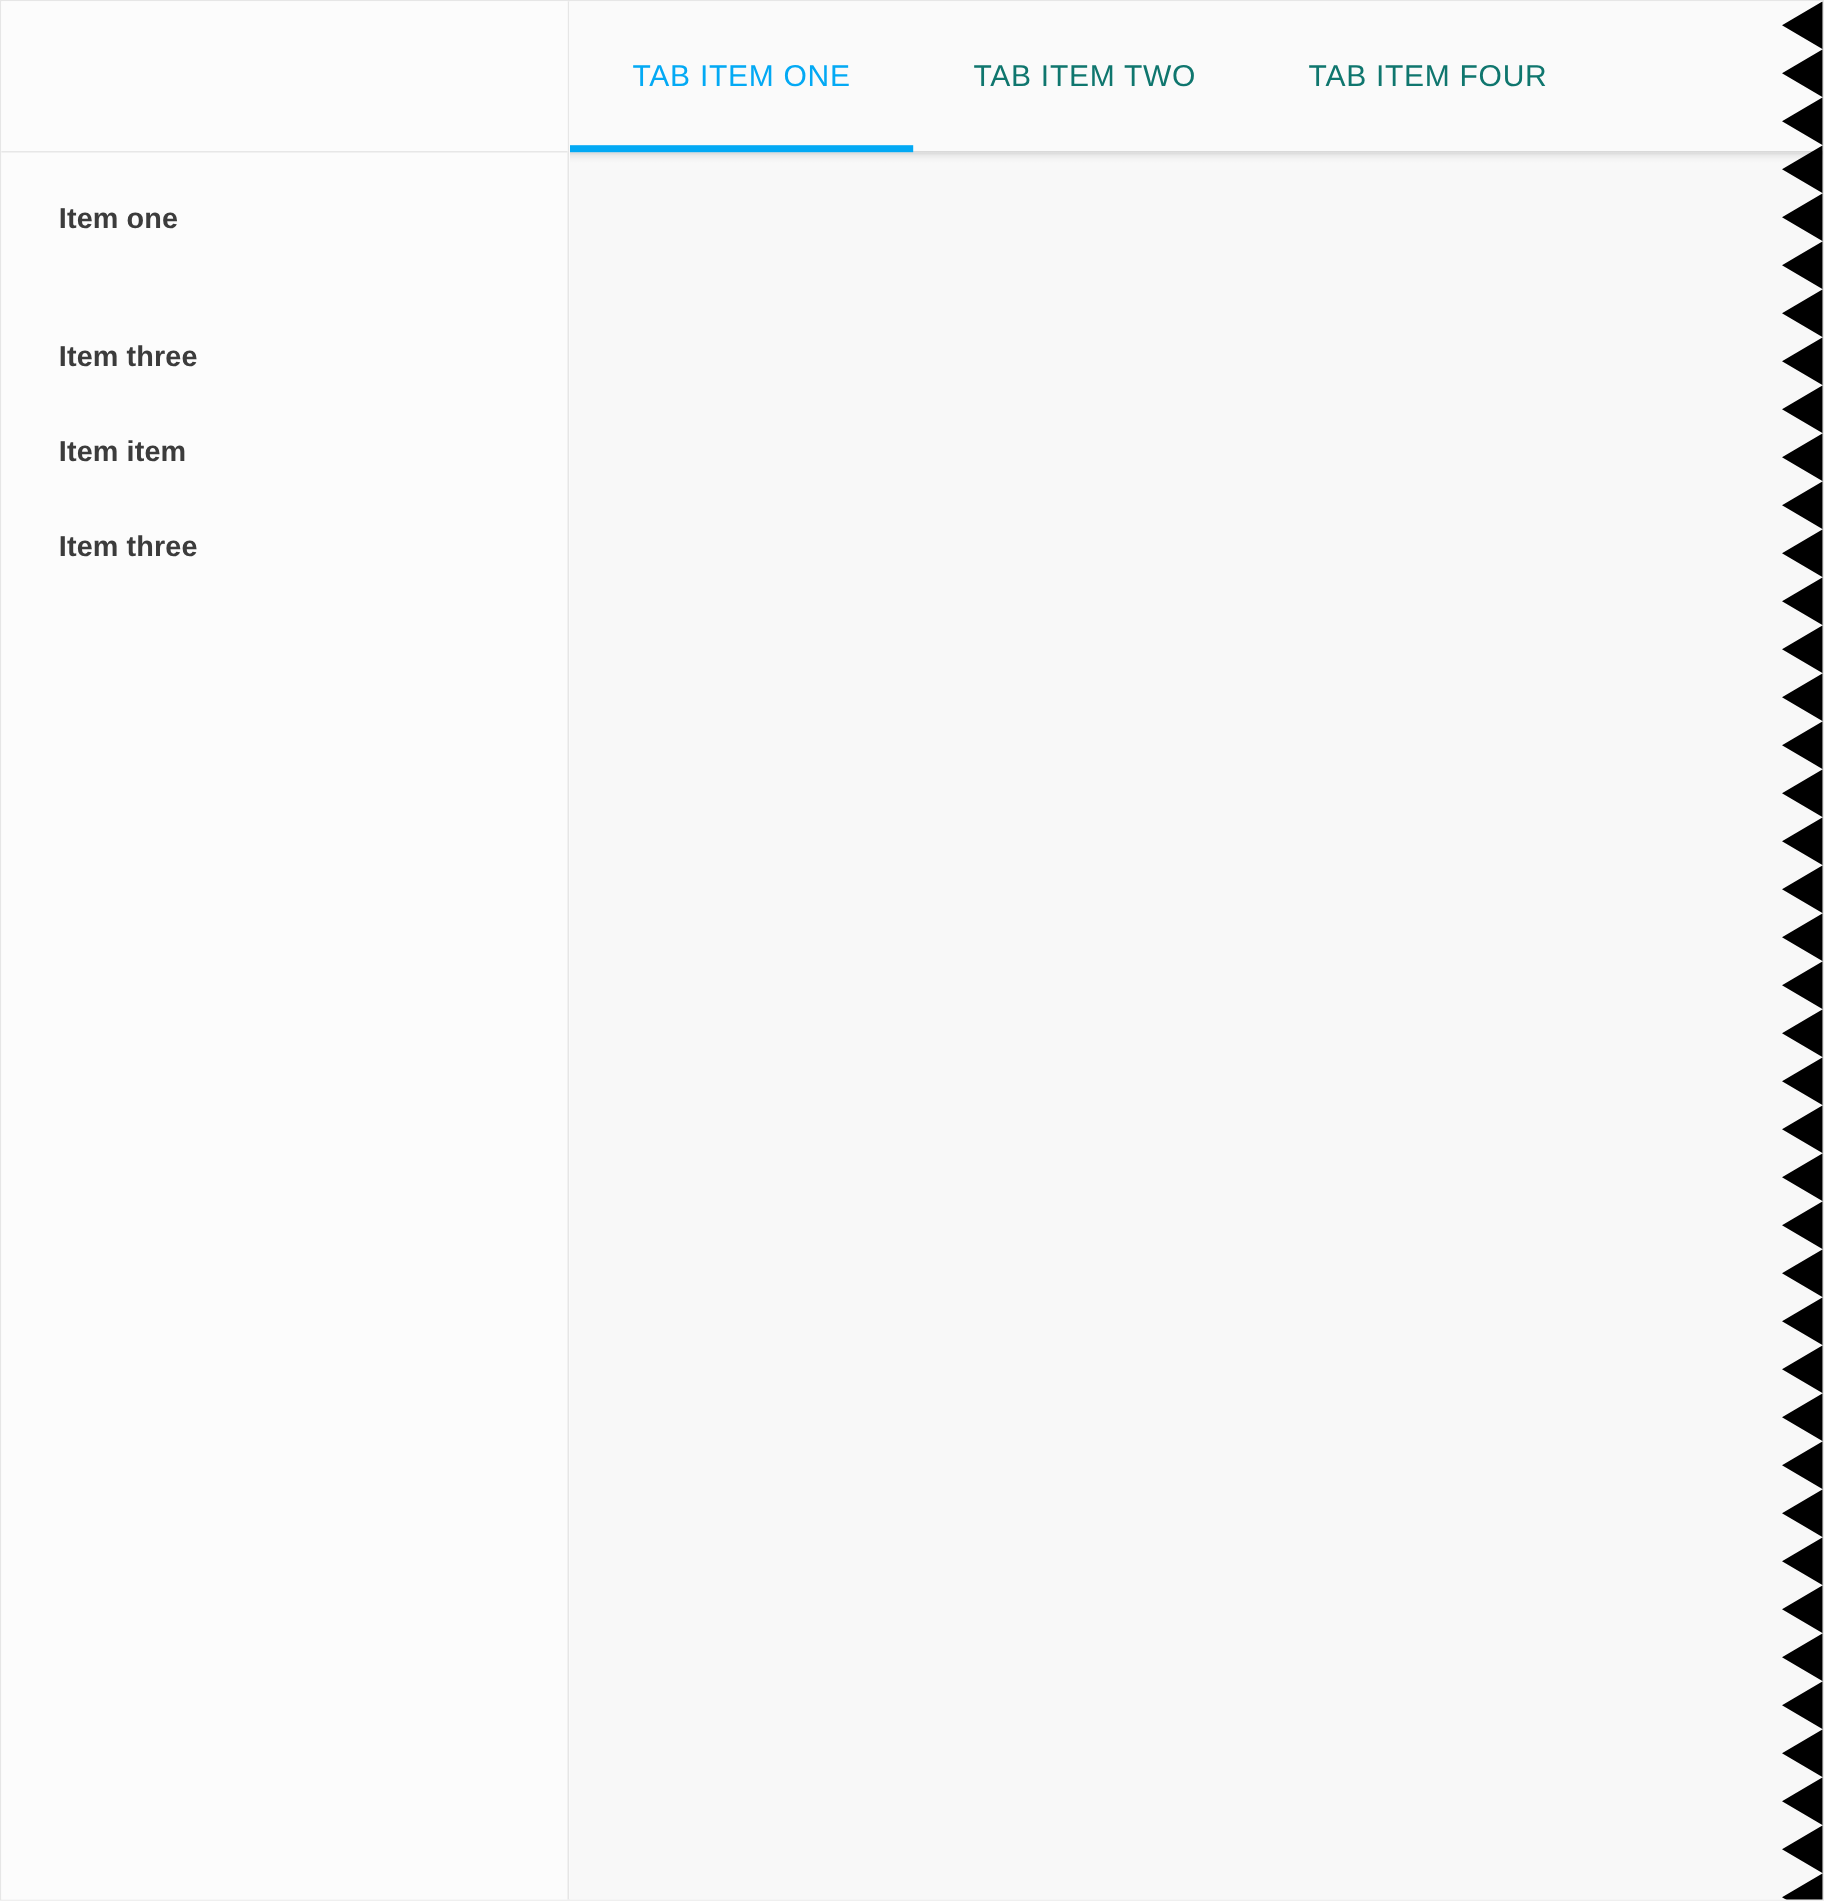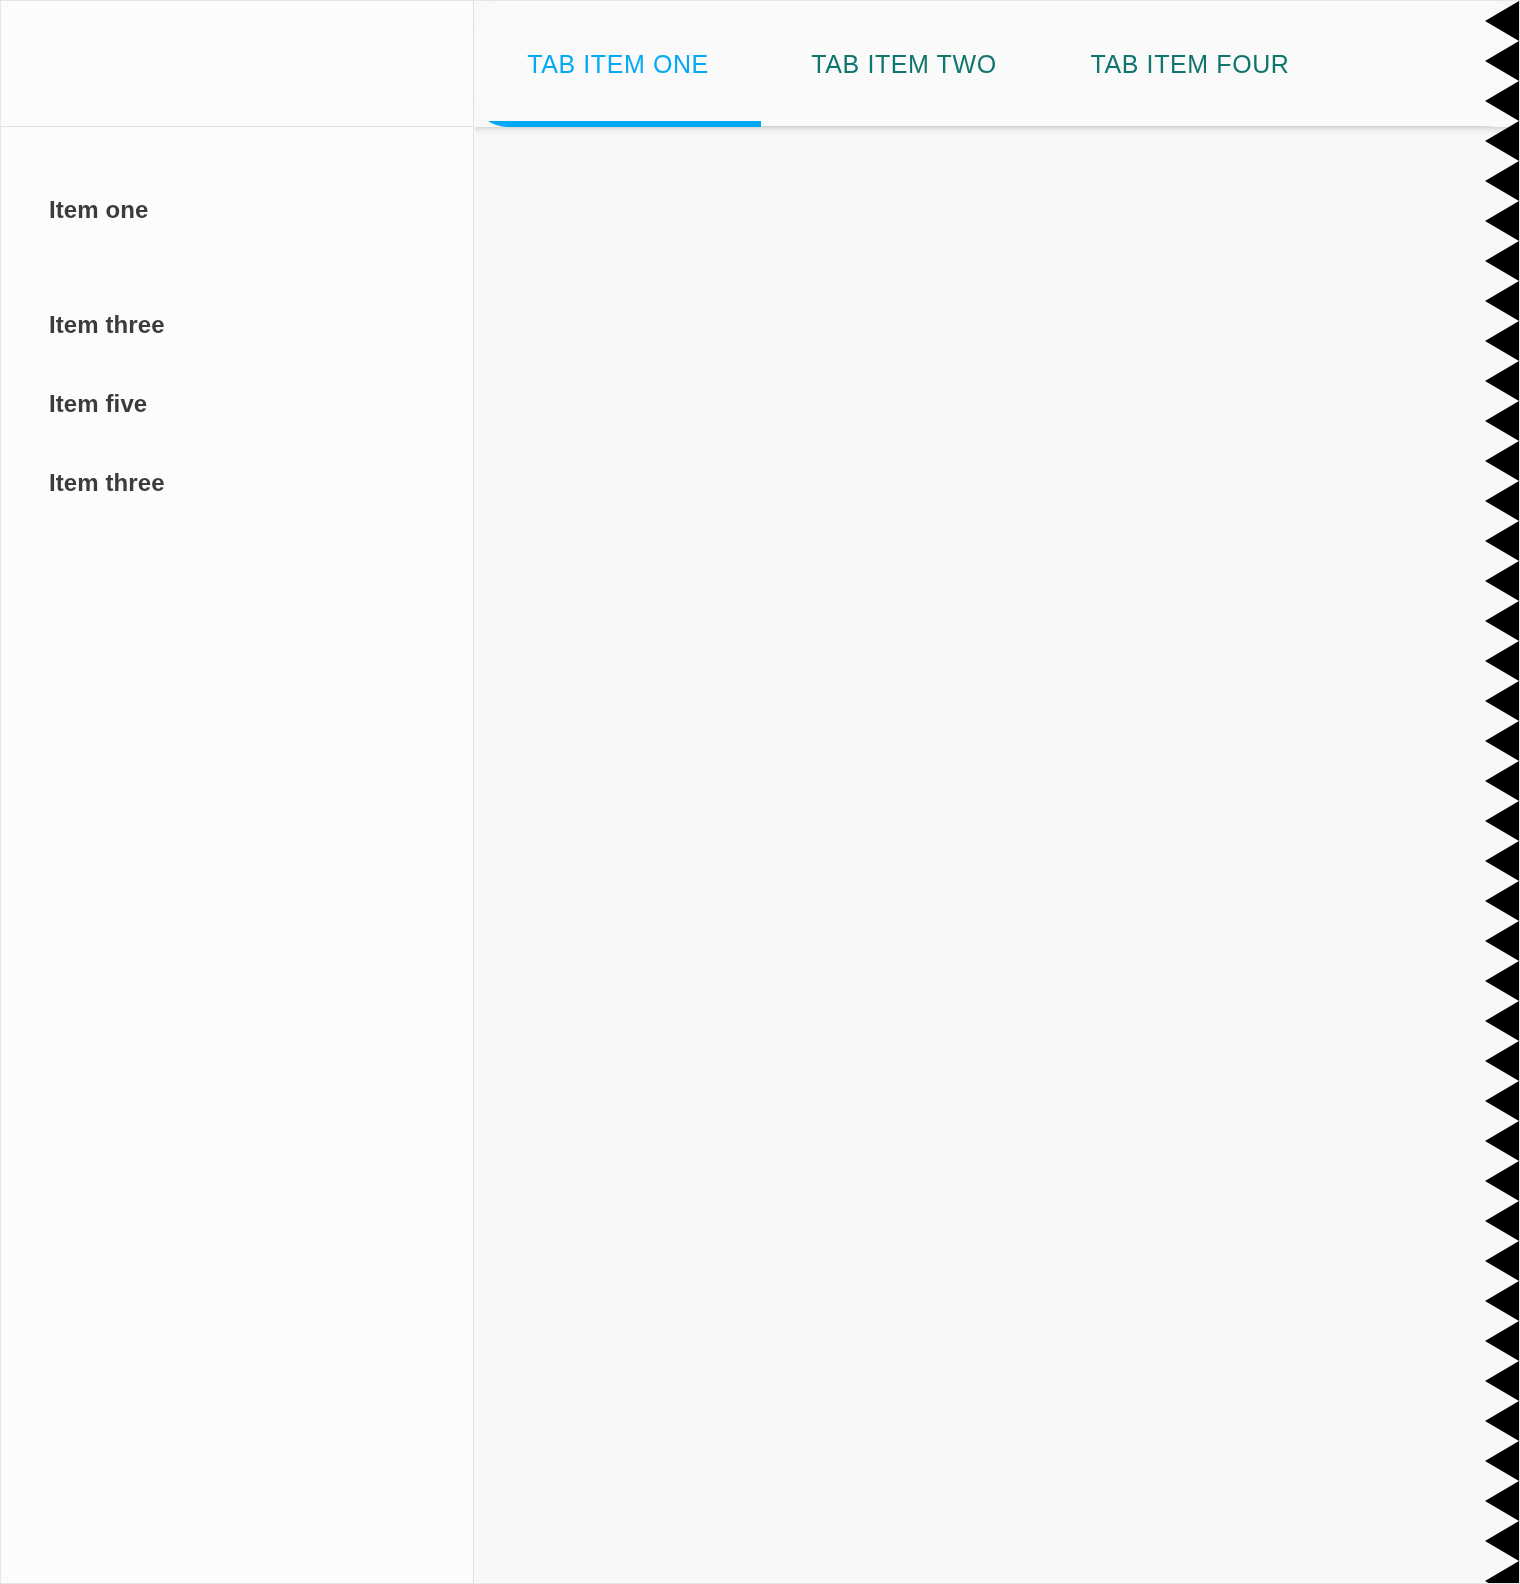--- a/index.html
+++ b/index.html
@@ -40,21 +40,21 @@
     width: 100%;
     border-bottom: 1px solid #e2e2e2;
     background: #fcfcfc;
   }
 
   #sidebar-nav {
     position: relative;
     padding-top: 34px;
   }
 
-  .nav-group { display: block; margin-top: 27px; }
+  .nav-group { display: block; }
 
   .nav-item {
     display: block;
     padding: 0 20px 0 48px;
     height: 44px;
     line-height: 44px;
     font-size: 24px;
     font-weight: bold;
     color: #3c3c3c;
     letter-spacing: 0.1px;
@@ -100,21 +100,20 @@
   }
 
   #tabbar {
     position: relative;
     height: 126px;
     width: 100%;
     background: #fafafa;
     display: flex;
     align-items: flex-end;
     overflow: hidden;
-    border-radius: 32px;
   }
 
   #tabbar::after {
     content: "";
     position: absolute;
     left: 0; right: 0; bottom: 0;
     height: 1px;
     background: #d2d2d2;
   }
 
@@ -201,21 +200,21 @@
 
       <div class="nav-spacer-lg"></div>
 
 
       <div class="nav-spacer-md"></div>
 
       <div class="nav-item">Item three</div>
 
       <div class="nav-spacer-md"></div>
 
-      <div class="nav-item">Item five</div>
+      <div class="nav-item">Item item</div>
 
       <div class="nav-spacer-md"></div>
 
       <div class="nav-item">Item three</div>
 
     </nav>
   </aside>
 
   <section id="content">
 

